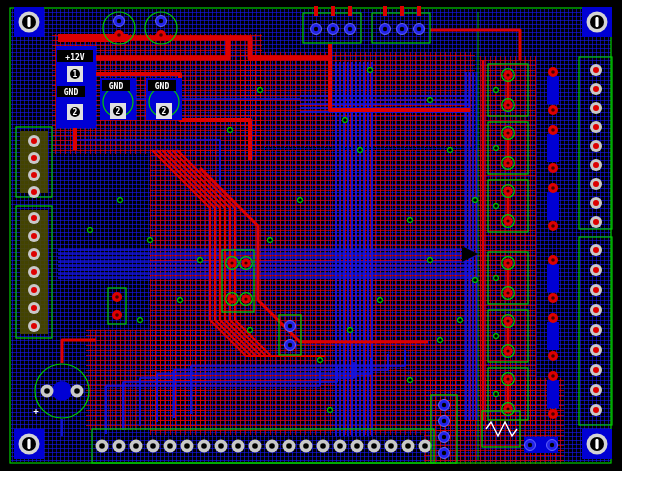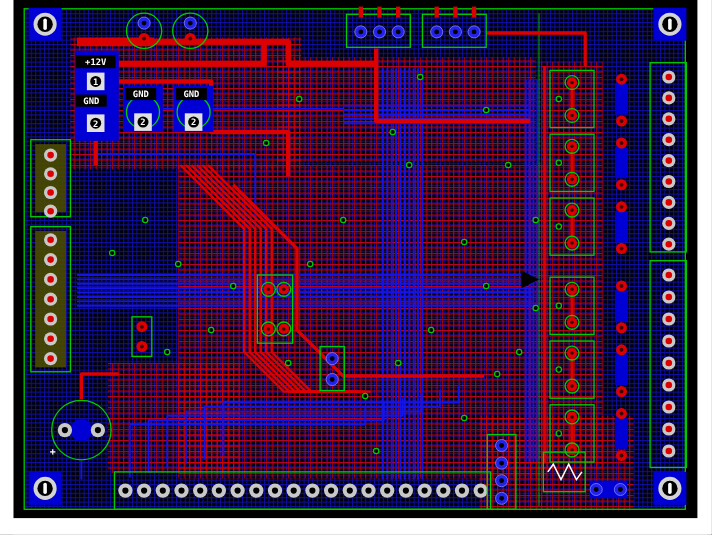--- a/index.html
+++ b/index.html
@@ -2,21 +2,21 @@
 <html style="--page-bg: #ffffff; --board-bg: #000000; --top-copper: #dd0000; --bottom-copper: #1414e6; --silkscreen: #00cc00; --pad-plating: #c8c8c8; --component-blue: #0000d4; --label-bg: #000000; --label-text: #ffffff; --connector-body: #4a4a00;"><head>
 <meta charset="utf-8">
 <style>
   :root{
     --page-bg:#ffffff; --board-bg:#000000; --top-copper:#dd0000;
     --bottom-copper:#1414e6; --silkscreen:#00cc00; --pad-plating:#c8c8c8;
     --component-blue:#0000d4; --label-bg:#000000; --label-text:#ffffff;
     --connector-body:#4a4a00;
   }
   html,body{margin:0;padding:0;background:var(--page-bg);}
-  .stage{position:relative;width:631px;height:486px;overflow:hidden;background:var(--page-bg);margin-left:12px;}
+  .stage{position:relative;width:631px;height:486px;overflow:hidden;background:var(--page-bg);}
   svg{display:block}
   .silk{fill:none;stroke:var(--silkscreen);stroke-width:1.2}
   .s-green{stroke:var(--silkscreen)}
   .f-red{fill:var(--top-copper)}
   .f-plate{fill:var(--pad-plating)}
   .f-comp-blue{fill:var(--component-blue)}
   .f-blue-pad{fill:#2222e8;stroke:#7a7aff;stroke-width:.8}
   .tr{fill:none;stroke:var(--top-copper);stroke-linejoin:round}
   .tb{fill:none;stroke:var(--bottom-copper);stroke-width:1.7;stroke-linejoin:round}
   .hatch-blue{stroke:var(--bottom-copper);stroke-width:.9;fill:none;opacity:.72}

